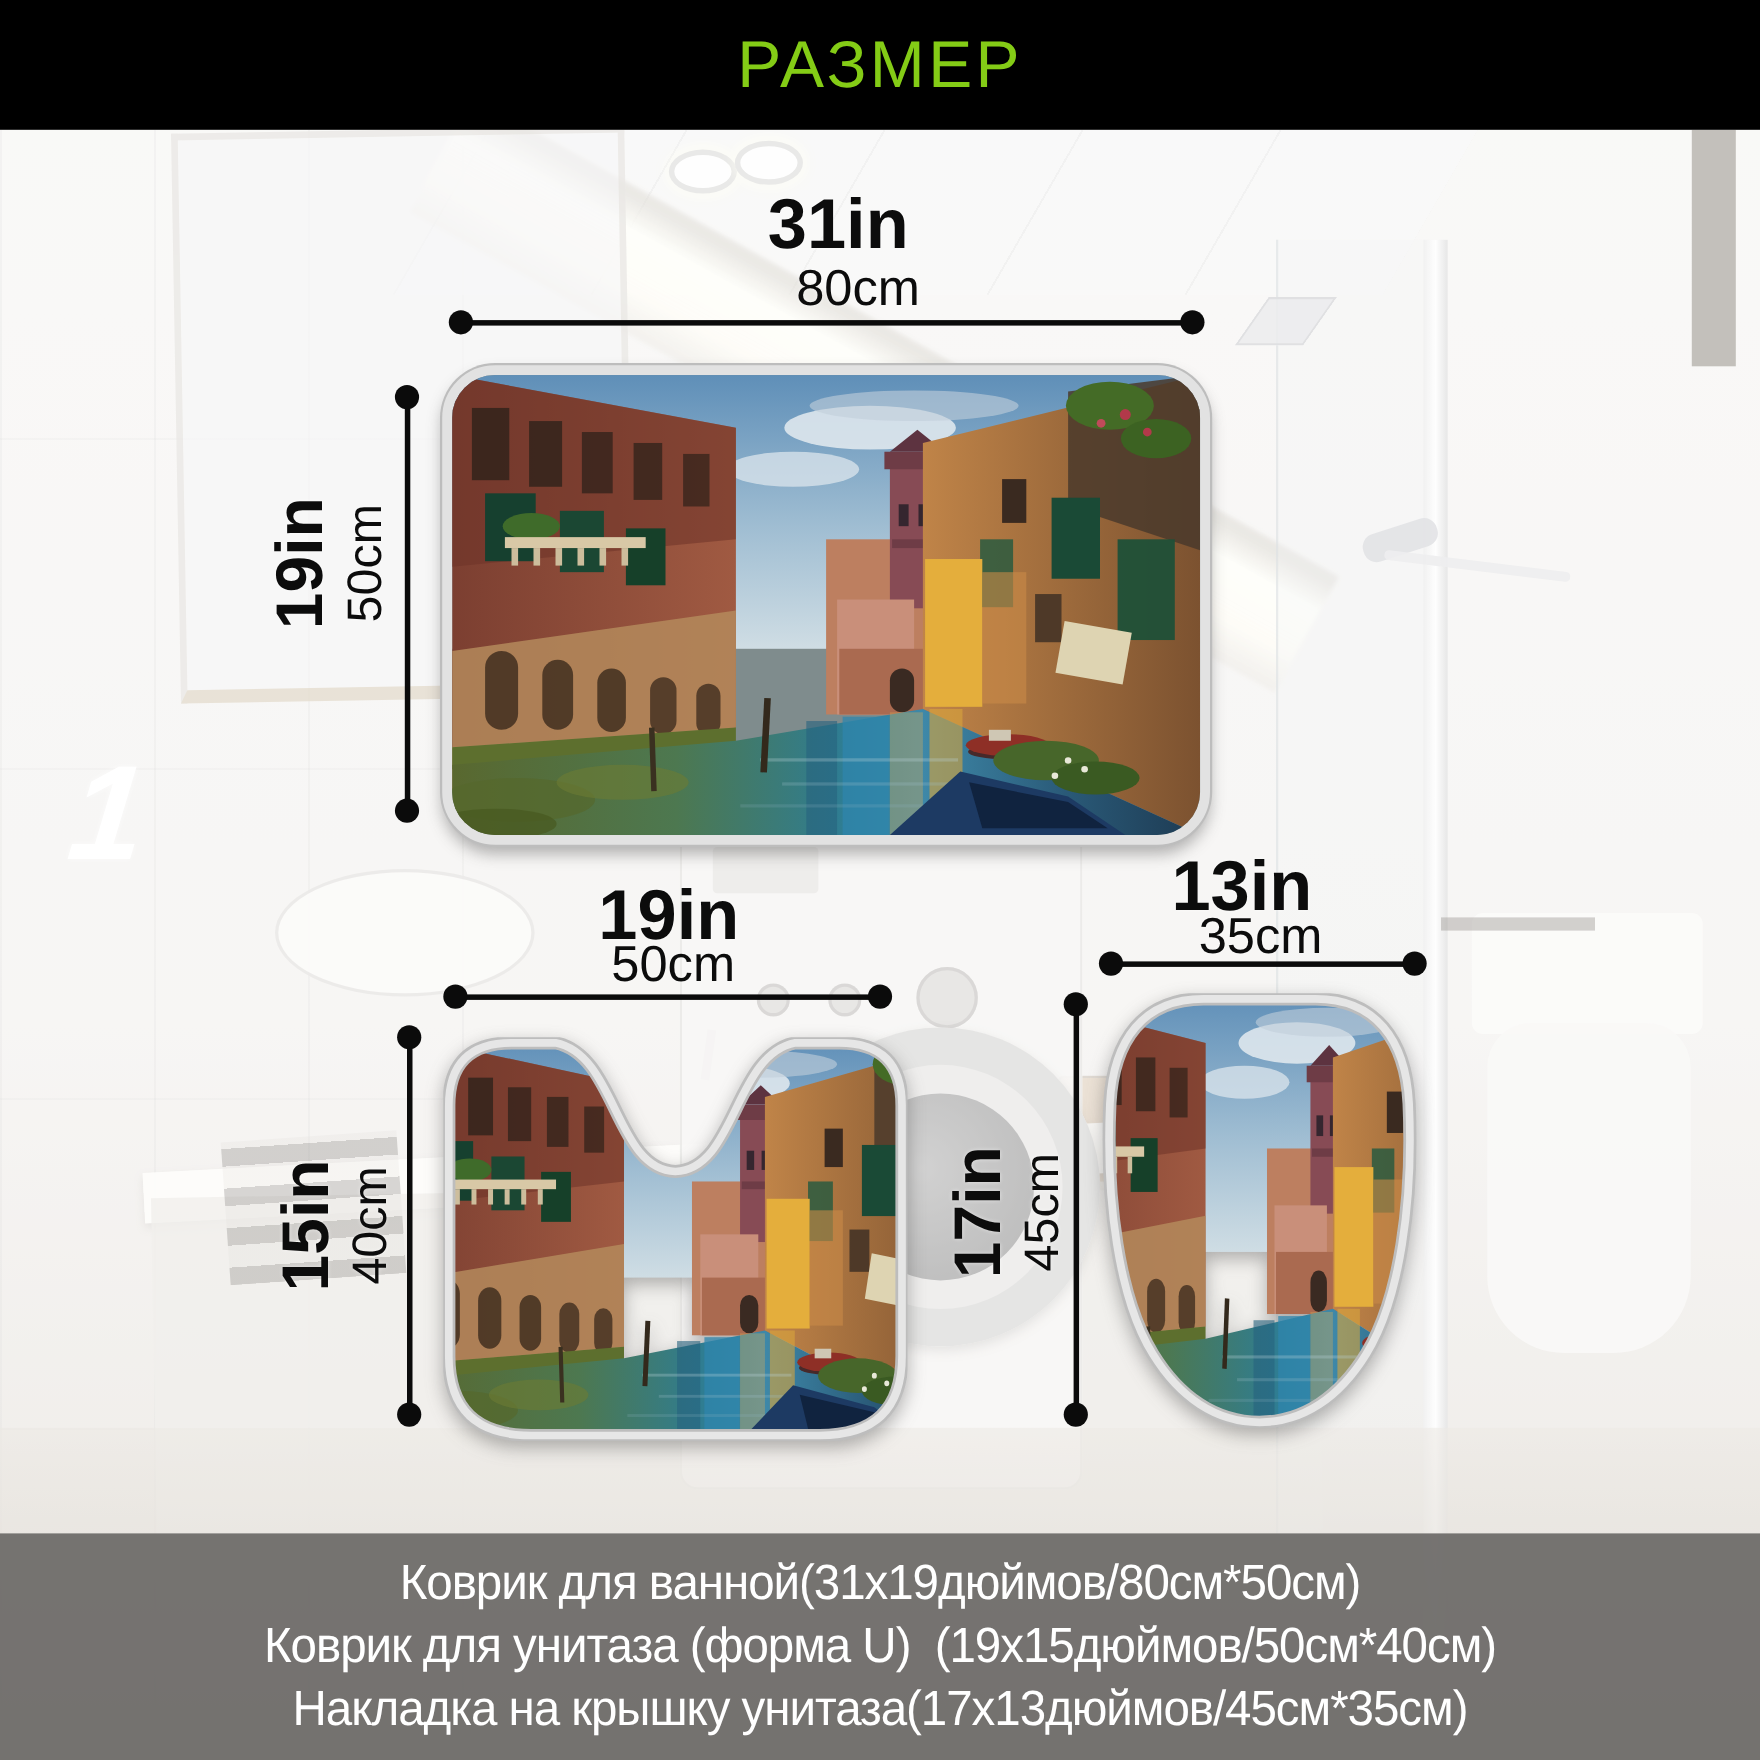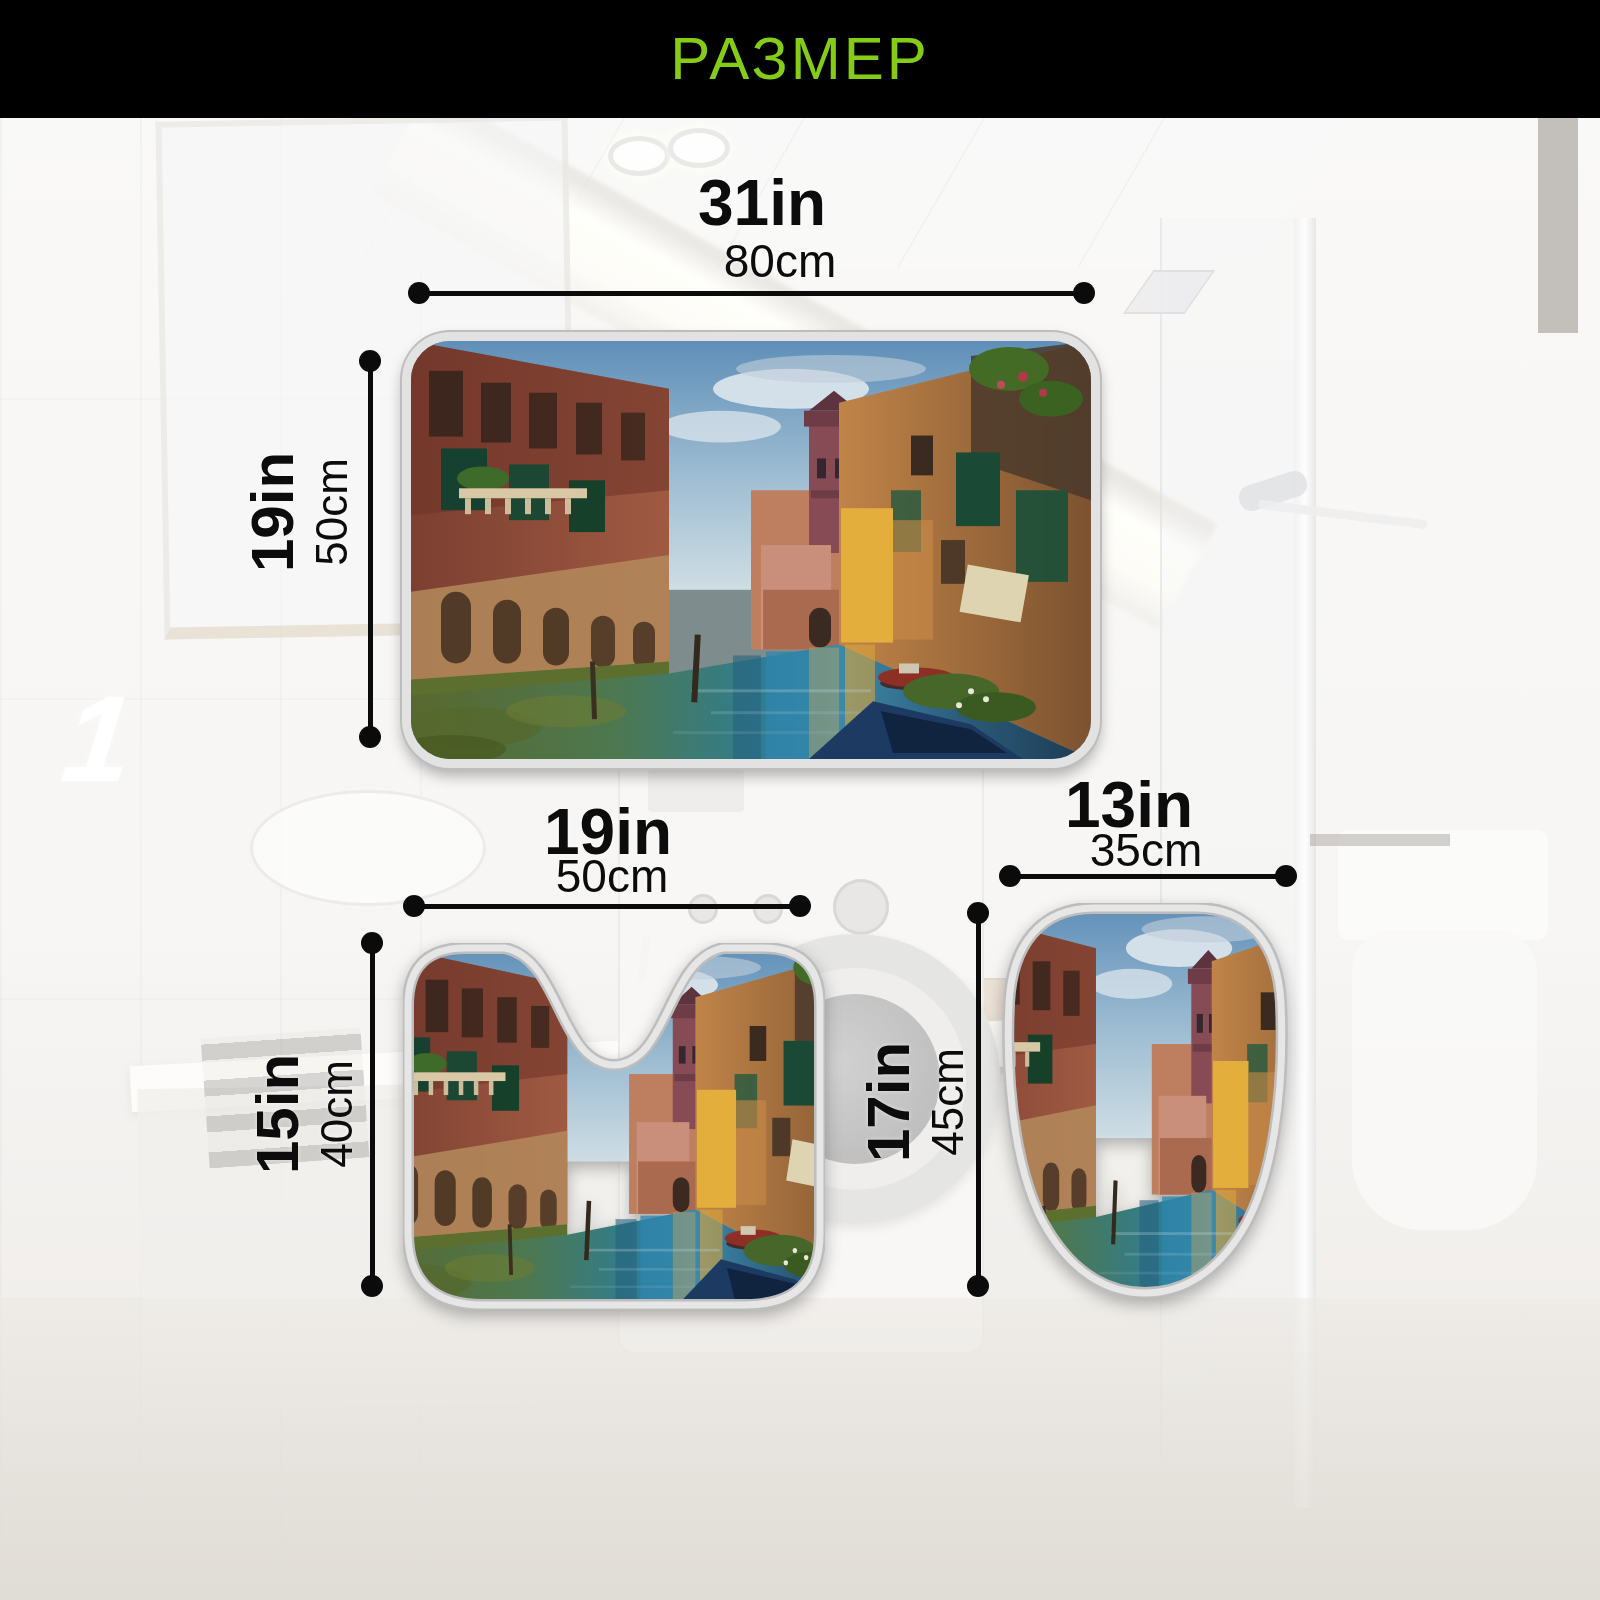--- a/index.html
+++ b/index.html
@@ -304,14 +304,19 @@
     </defs>
     <g clip-path="url(#lidclip)">
       <svg x="0" y="0" width="286" height="395" viewBox="120 0 420 420" preserveAspectRatio="none">
           <use href="#venice-art"></use>
         </svg>
     </g>
     <path d="M92,5 L194,5 C248,5 276,42 279,100 C283,188 271,278 240,328 C216,367 183,390 143,390 C103,390 70,367 46,328 C15,278 3,188 7,100 C10,42 38,5 92,5 Z" fill="none" stroke="#bdbdbd" stroke-width="12"></path>
     <path d="M92,5 L194,5 C248,5 276,42 279,100 C283,188 271,278 240,328 C216,367 183,390 143,390 C103,390 70,367 46,328 C15,278 3,188 7,100 C10,42 38,5 92,5 Z" fill="none" stroke="#e6e6e6" stroke-width="7"></path>
   </svg>
 
+  <div class="footer">
+    <span class="fline">Коврик для ванной(31x19дюймов/80см*50см)</span>
+    <span class="fline">Коврик для унитаза (форма U)  (19x15дюймов/50см*40см)</span>
+    <span class="fline">Накладка на крышку унитаза(17x13дюймов/45см*35см)</span>
+  </div>
 
 </div>
 
 </body></html>

